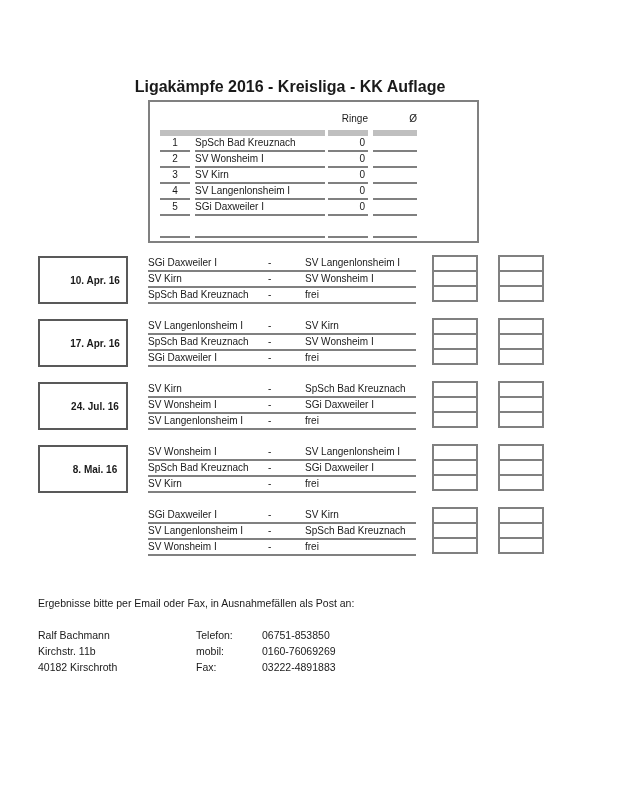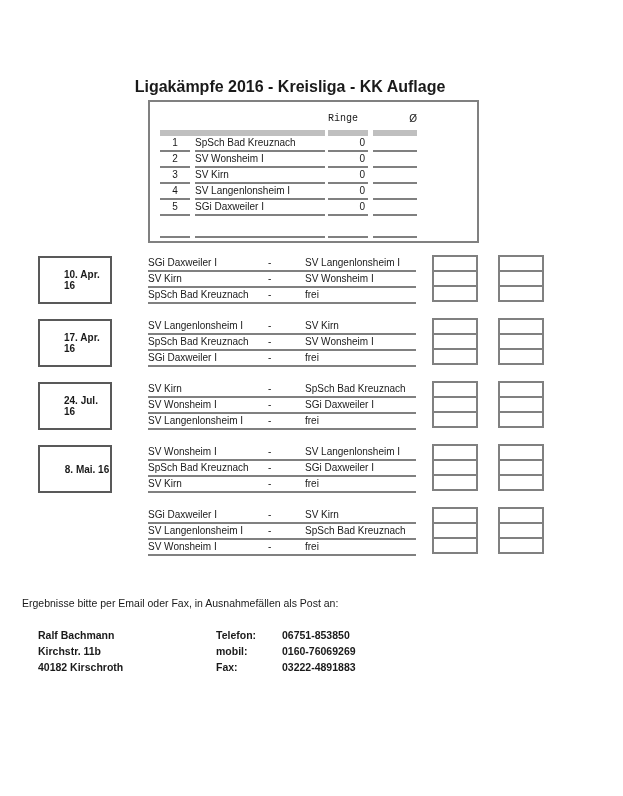--- a/index.html
+++ b/index.html
@@ -28,27 +28,27 @@
   .st-bar.seg1{width:165px;margin-right:3px;}
   .st-bar.seg2{width:40px;margin-right:5px;}
   .st-bar.seg3{width:44px;}
   .st-row{display:flex;padding-left:10px;height:16px;font-size:10px;}
   .st-row.empty{margin-top:10px;height:12px;}
   .st-cell{box-sizing:border-box;border-bottom:2px solid #808080;height:100%;line-height:14px;}
   .c-rank{width:30px;margin-right:5px;text-align:center;}
   .c-name{width:130px;margin-right:3px;white-space:nowrap;overflow:hidden;}
   .c-ringe{width:40px;margin-right:5px;text-align:right;padding-right:3px;}
   .c-avg{width:44px;text-align:right;}
-  .st-header-row .h-ringe{width:40px;margin-left:168px;text-align:left;font-family:Liberation Mono, monospace;}
+  .st-header-row .h-ringe{width:40px;margin-left:168px;text-align:right;}
   .st-header-row .h-avg{width:44px;margin-left:5px;text-align:right;}
   
   .rounds{position:absolute;left:0;top:254px;width:623px;}
   .round-block{position:relative;height:63px;}
   .date-box{
-    position:absolute;left:38px;top:2px;width:74px;height:48px;
+    position:absolute;left:38px;top:2px;width:90px;height:48px;
     border:2px solid #595959;box-sizing:border-box;
     display:flex;align-items:center;justify-content:center;
     font-size:10px;font-weight:bold;padding-left:24px;
   }
   .matches{position:absolute;left:148px;top:2px;width:268px;}
   .match-row{
     display:flex;width:268px;height:16px;box-sizing:border-box;
     border-bottom:2px solid #808080;
     font-size:10px;line-height:13px;white-space:nowrap;
   }
@@ -58,25 +58,25 @@
   .score-box{
     position:absolute;top:1px;width:46px;height:47px;
     border:2px solid #808080;box-sizing:border-box;
     display:flex;flex-direction:column;
   }
   .score-box.b1{left:432px;}
   .score-box.b2{left:498px;}
   .score-cell{flex:1;border-bottom:2px solid #808080;}
   .score-cell:last-child{border-bottom:none;}
   
-  .results-note{position:absolute;left:22px;top:597px;font-size:10.5px;}
+  .results-note{position:absolute;left:38px;top:597px;font-size:10.5px;}
   .contact{position:absolute;left:38px;top:628px;font-size:10.5px;}
-  .contact-row{display:flex;height:16px;line-height:15px;font-weight:bold;}
+  .contact-row{display:flex;height:16px;line-height:15px;}
   .ct-c1{width:158px;}
-  .ct-c2{width:66px;margin-left:20px;}
+  .ct-c2{width:66px;}
   .ct-c3{}
 </style>
 </head>
 <body>
 
 <div class="page">
 
   <div class="title">Ligakämpfe 2016 - Kreisliga - KK Auflage</div>
 
   <div class="standings-box">

